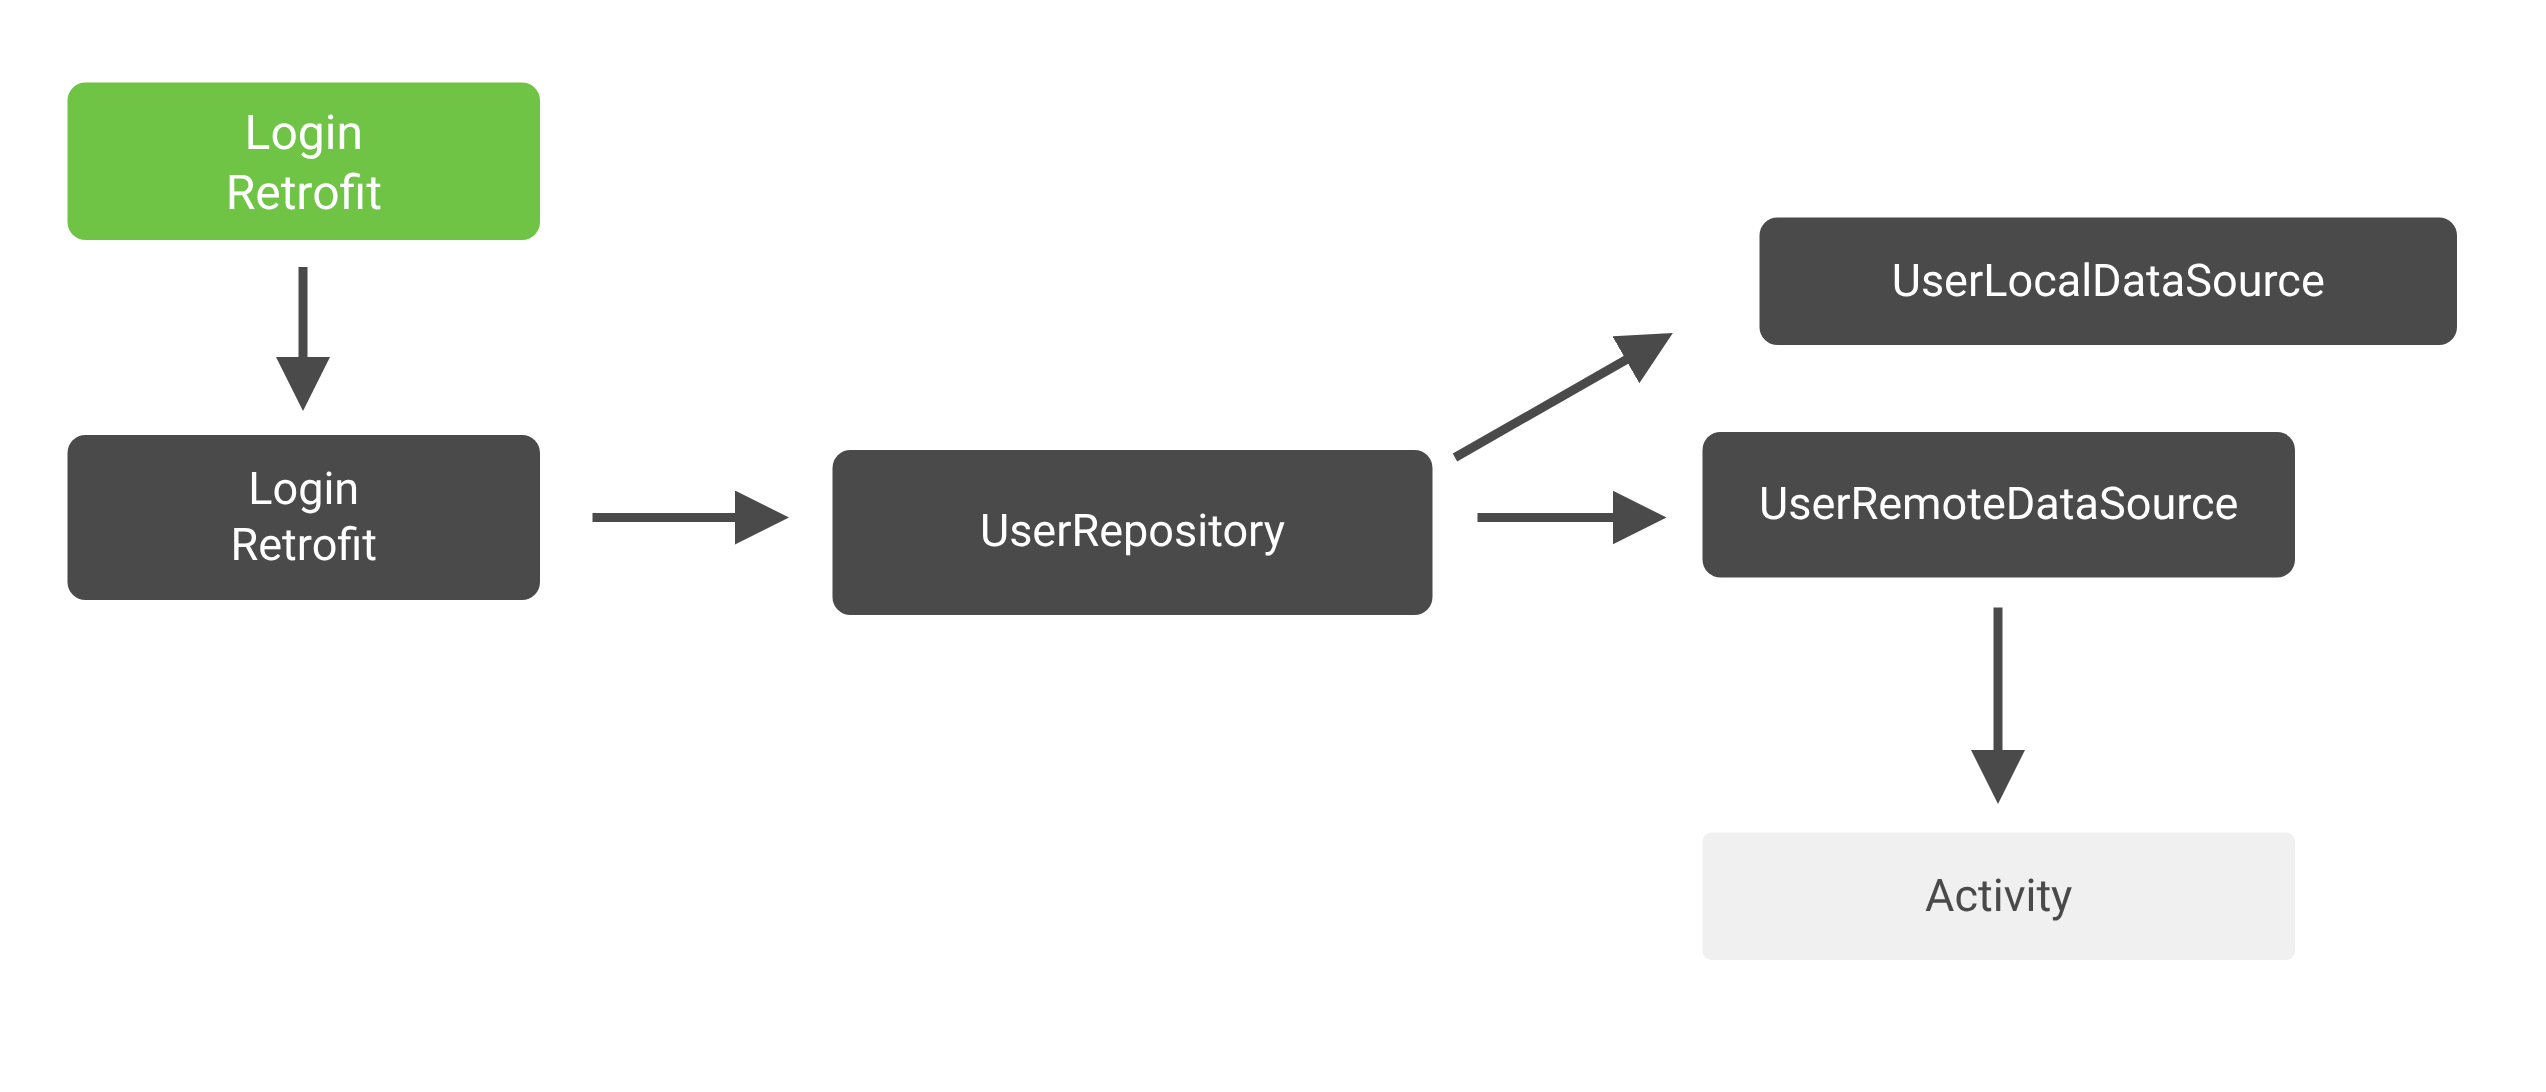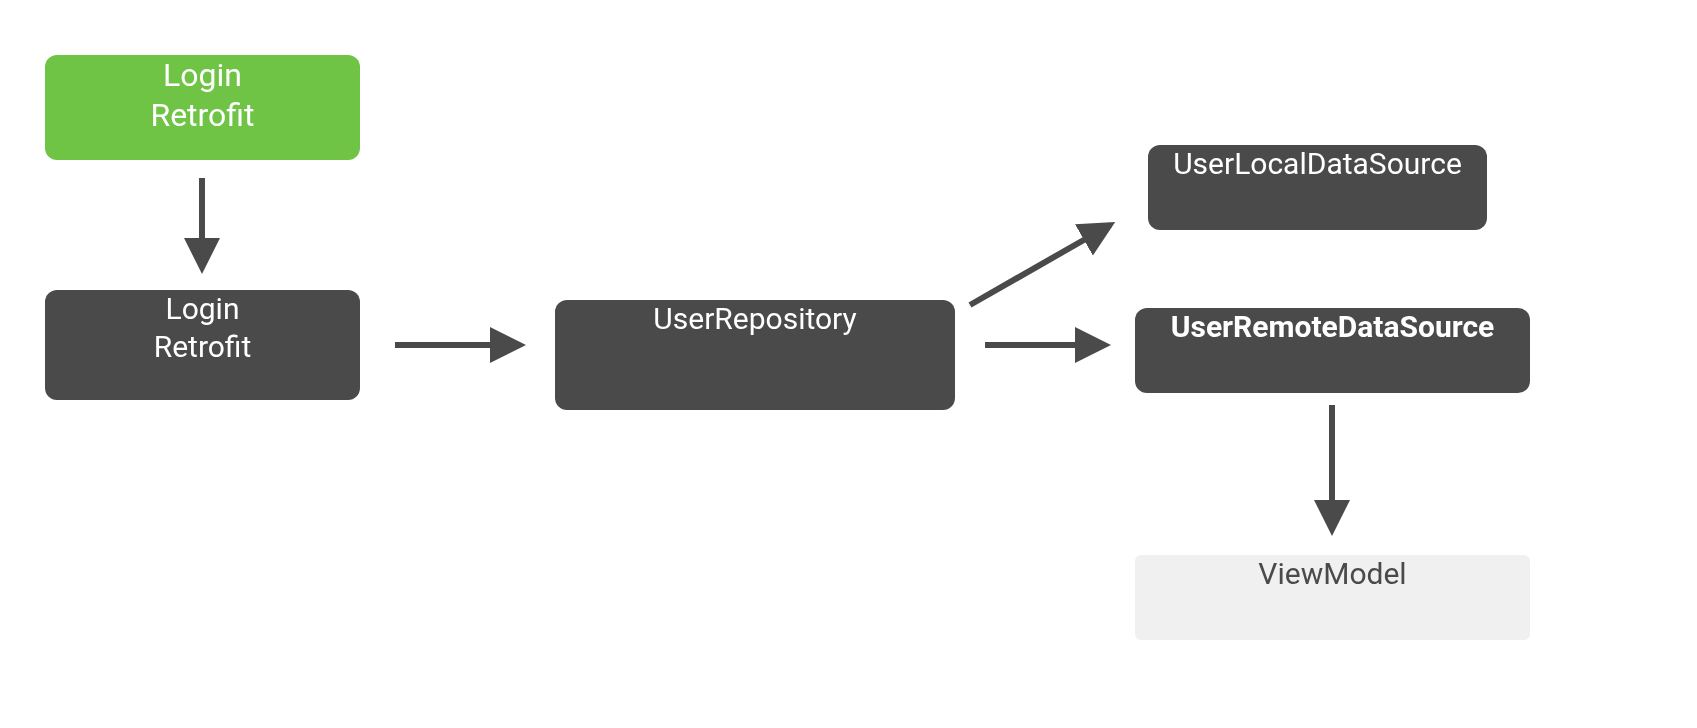--- a/index.html
+++ b/index.html
@@ -8,21 +8,21 @@
     width: 1697px;
     height: 728px;
     background: #ffffff;
     font-family: "Roboto", "Helvetica Neue", Arial, sans-serif;
     position: relative;
   }
   .node {
     position: absolute;
     border-radius: 12px;
     display: flex;
-    align-items: flex-start;
+    align-items: center;
     justify-content: center;
     text-align: center;
     font-weight: 400;
     line-height: 1.25;
     box-sizing: border-box;
     padding: 0 20px;
   }
   .node-green {
     background: #6fc445;
     color: #ffffff;
@@ -62,30 +62,30 @@
   <span>
     <span>Login</span><br>
     <span>Retrofit</span>
   </span>
 </div>
 
 <div class="node node-dark" style="left:555px; top:300px; width:400px; height:110px;">
   <span>UserRepository</span>
 </div>
 
-<div class="node node-dark" style="left:1148px; top:145px; width:339px; height:85px;">
+<div class="node node-dark" style="left:1173px; top:145px; width:465px; height:85px;">
   <span>UserLocalDataSource</span>
 </div>
 
-<div class="node node-dark" style="left:1135px; top:308px; width:395px; height:85px;font-weight:bold;">
+<div class="node node-dark" style="left:1135px; top:288px; width:395px; height:97px;">
   <span>UserRemoteDataSource</span>
 </div>
 
 <div class="node node-light" style="left:1135px; top:555px; width:395px; height:85px;">
-  <span>ViewModel</span>
+  <span>Activity</span>
 </div>
 
 <svg class="arrows">
   <defs>
     <marker id="arrowhead" markerWidth="6" markerHeight="6" refX="5" refY="3" orient="auto" markerUnits="strokeWidth">
       <path d="M0,0 L6,3 L0,6 Z" fill="#4a4a4a"></path>
     </marker>
   </defs>
 
   <line x1="202" y1="178" x2="202" y2="268" stroke="#4a4a4a" stroke-width="6" marker-end="url(#arrowhead)"></line>

